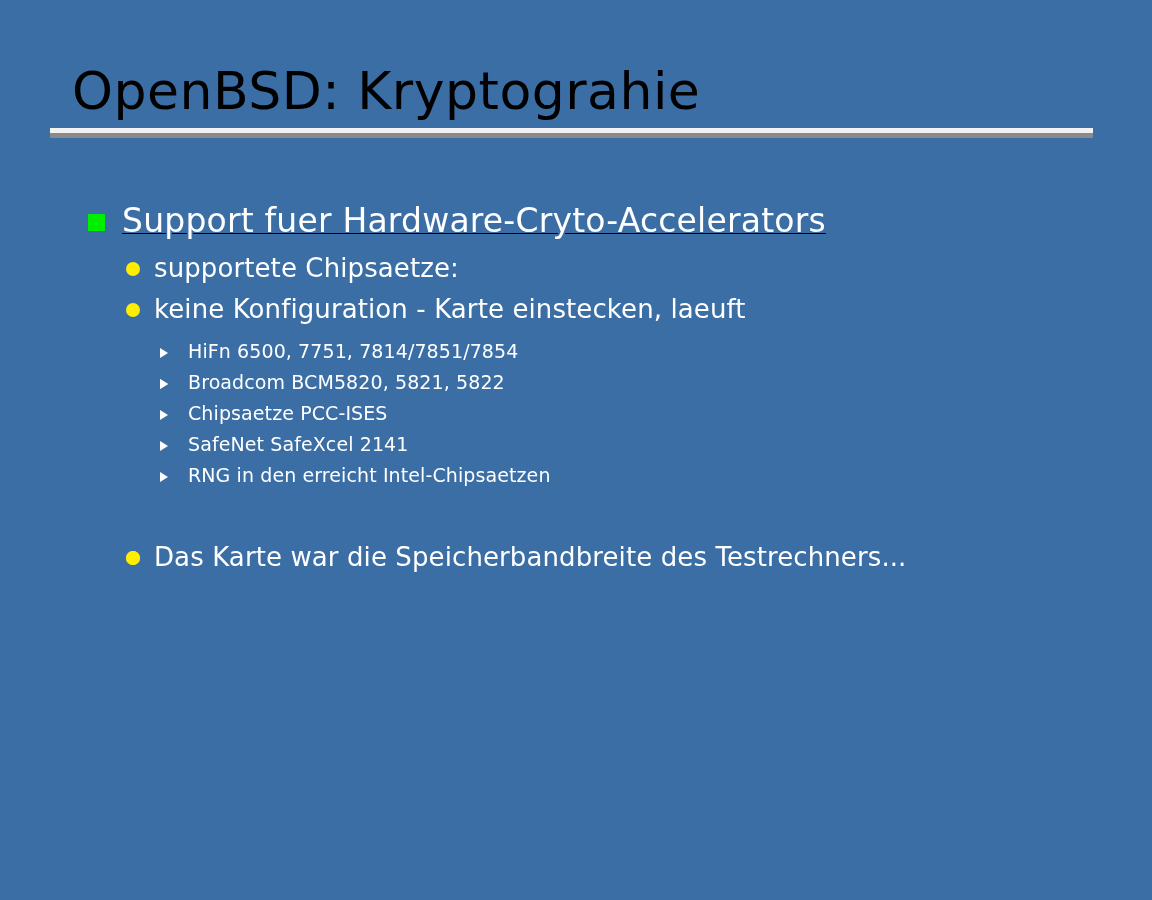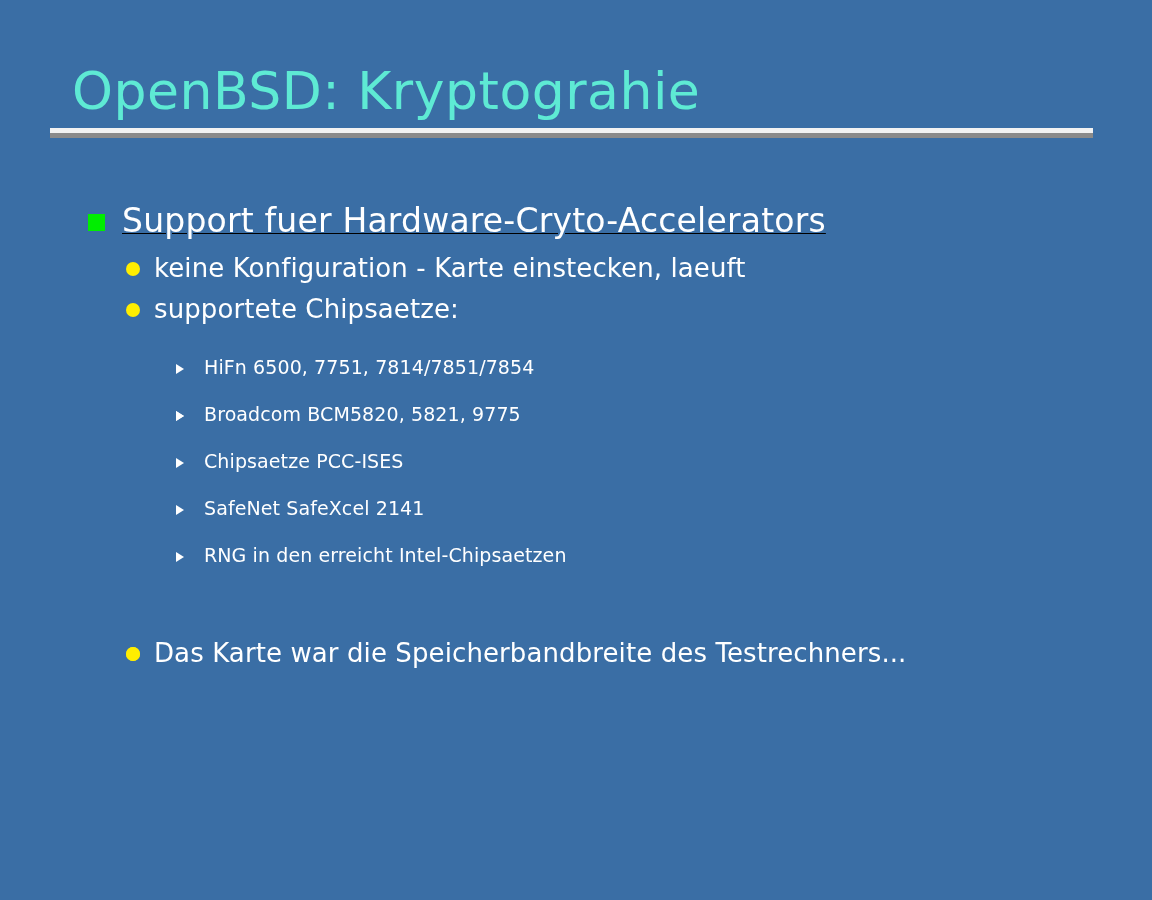--- a/index.html
+++ b/index.html
@@ -24,21 +24,21 @@
   }
 
   
   #title-block {
     position: absolute;
     left: 50px;
     top: 60px;
     width: 1045px;
   }
   #slide-title {
-    color: #5eead4;
+    color: #000000;
     font-size: 52px;
     line-height: 62px;
     font-weight: normal;
     letter-spacing: 0.5px;
     white-space: nowrap;
     margin: 0;
     padding: 0 0 0 22px;
   }
   #title-rule {
     margin-top: 6px;
@@ -109,21 +109,21 @@
     top: 14px;
     width: 14px;
     height: 14px;
     border-radius: 50%;
     background: #ffee00;
   }
 
   .lvl3 {
     position: relative;
     padding-left: 104px;
-    margin: 16px;
+    margin: 0;
   }
   .lvl3 .lvl3-text {
     color: #ffffff;
     font-size: 19px;
     line-height: 31px;
     letter-spacing: 0.1px;
   }
   .lvl3 .bullet-tri {
     position: absolute;
     left: 76px;
@@ -158,40 +158,40 @@
   <div id="body-block">
 
     <div class="section">
       <div class="lvl1">
         <span class="bullet-square"></span>
         <span class="lvl1-text">Support fuer Hardware-Cryto-Accelerators</span>
       </div>
 
       <div class="lvl2">
         <span class="bullet-disc"></span>
+        <span class="lvl2-text">supportete Chipsaetze:</span>
+      </div>
+
+      <div class="lvl2">
+        <span class="bullet-disc"></span>
         <span class="lvl2-text">keine Konfiguration - Karte einstecken, laeuft</span>
       </div>
 
-      <div class="lvl2">
-        <span class="bullet-disc"></span>
-        <span class="lvl2-text">supportete Chipsaetze:</span>
-      </div>
-
       <div class="sub-gap"></div>
 
       <div class="lvl3">
         <span class="bullet-tri"></span>
         <span class="lvl3-text">HiFn 6500, 7751, 7814/7851/7854</span>
       </div>
       <div class="lvl3">
         <span class="bullet-tri"></span>
       </div>
       <div class="lvl3">
         <span class="bullet-tri"></span>
-        <span class="lvl3-text">Broadcom BCM5820, 5821, 9775</span>
+        <span class="lvl3-text">Broadcom BCM5820, 5821, 5822</span>
       </div>
       <div class="lvl3">
         <span class="bullet-tri"></span>
         <span class="lvl3-text">Chipsaetze PCC-ISES</span>
       </div>
       <div class="lvl3">
         <span class="bullet-tri"></span>
         <span class="lvl3-text">SafeNet SafeXcel 2141</span>
       </div>
       <div class="lvl3">

